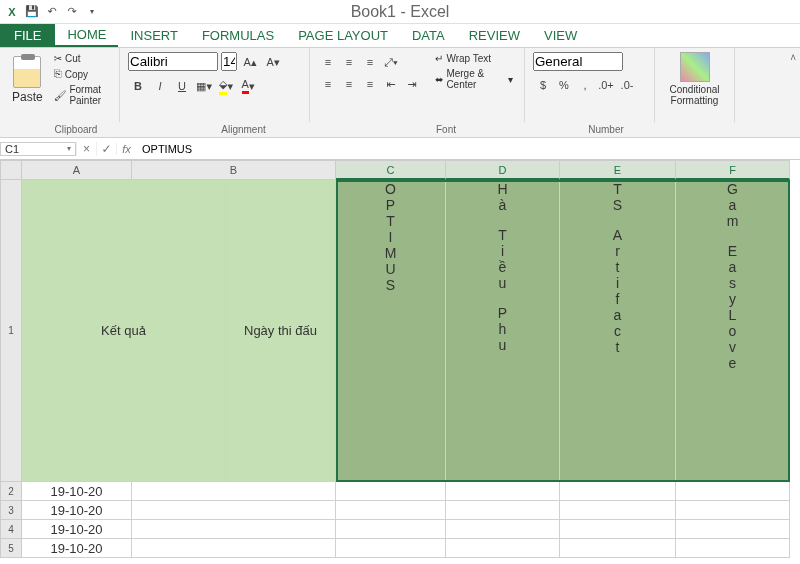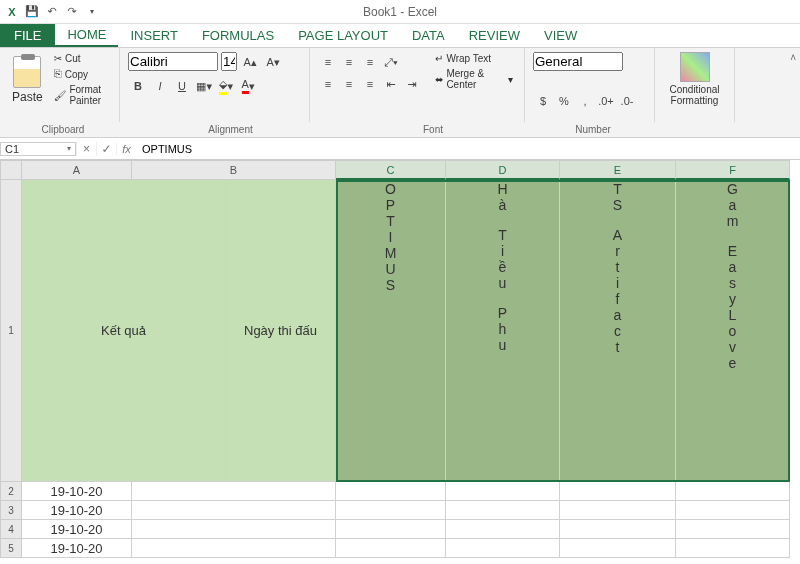--- a/index.html
+++ b/index.html
@@ -2,21 +2,21 @@
 <html><head>
 <meta charset="utf-8">
 <style>
 * { box-sizing: border-box; margin: 0; padding: 0; font-family: "Segoe UI", Arial, sans-serif; }
 body { background: #fff; font-size: 12px; color: #333; width: 800px; height: 564px; overflow: hidden; }
 
 
 .titlebar { height: 24px; background: #fff; display: flex; align-items: center; position: relative; border-bottom: 1px solid #e0e0e0; }
 .titlebar .qat { display: flex; align-items: center; gap: 4px; padding-left: 4px; }
 .titlebar .qat-icon { width: 16px; height: 16px; display: flex; align-items: center; justify-content: center; font-size: 11px; color: #555; }
-.titlebar .title { position: absolute; left: 50%; transform: translateX(-50%); font-size: 12px; color: #666; }
+.titlebar .title { position: absolute; left: 50%; transform: translateX(-50%); font-size: 16px; color: #666; }
 
 
 .tabs { height: 24px; display: flex; align-items: stretch; background: #fff; border-bottom: 1px solid #d0d0d0; }
 .tab { padding: 0 12px; display: flex; align-items: center; font-size: 13px; color: #217346; cursor: pointer; text-align: center; }
 .tab.file { background: #217346; color: #fff; padding: 0 14px; }
 .tab.active { border-bottom: 2px solid #217346; color: #217346; font-weight: 500; }
 
 
 .ribbon { height: 90px; background: #f3f3f3; display: flex; border-bottom: 1px solid #d0d0d0; position: relative; padding-bottom: 16px; }
 .ribbon-group { border-right: 1px solid #d9d9d9; padding: 4px 8px 0 8px; display: flex; flex-direction: column; justify-content: space-between; height: 74px; }
@@ -36,21 +36,21 @@
 .italic { font-style: italic; }
 .underline { text-decoration: underline; }
 .color-bar { border-bottom: 3px solid; padding-bottom: 1px; }
 
 .group-clipboard { width: 120px; }
 .group-font { width: 190px; }
 .group-align { width: 215px; }
 .group-number { width: 130px; }
 .group-cond { width: 80px; }
 
-.grp-labels { position: absolute; bottom: 2px; left: 3px; right: 0; display: flex; font-size: 10px; color: #666; }
+.grp-labels { position: absolute; bottom: 2px; left: 16px; right: 0; display: flex; font-size: 10px; color: #666; }
 .grp-labels span { text-align: center; }
 
 
 .formulabar { height: 22px; display: flex; align-items: center; border-bottom: 1px solid #ccc; }
 .namebox { width: 76px; border: 1px solid #ccc; background: #fff; display: flex; align-items: center; padding: 0 4px; font-size: 11px; }
 .namebox .dd { margin-left: auto; font-size: 8px; color: #777; }
 .fb-btn { width: 20px; display: flex; align-items: center; justify-content: center; color: #777; border-left: 1px solid #eee; }
 .fx { font-style: italic; font-size: 11px; }
 .fb-input { flex: 1; border: none; padding: 0 6px; font-size: 11px; outline: none; }
 .corner { width: 22px; height: 20px; background: #e8e8e8; border: 1px solid #ccc; }
@@ -164,21 +164,21 @@
         <div class="btn flat sm">
             <span>↵</span>
             <span>Wrap Text</span>
           </div>
         <div class="btn flat sm"><span>⬌</span><span>Merge &amp; Center</span>▾</div>
       </div>
     </div>
   </div>
 
   <div class="ribbon-group group-number">
-    <div class="controls col" style="gap:20px">
+    <div class="controls col" style="gap:4px">
       <input class="combo numfmt" value="General" style="">
       <div style="display:flex;gap:1px">
         <div class="icon-btn">$</div>
         <div class="icon-btn">%</div>
         <div class="icon-btn">,</div>
         <div class="icon-btn">.0+</div>
         <div class="icon-btn">.0-</div>
       </div>
     </div>
   </div>

